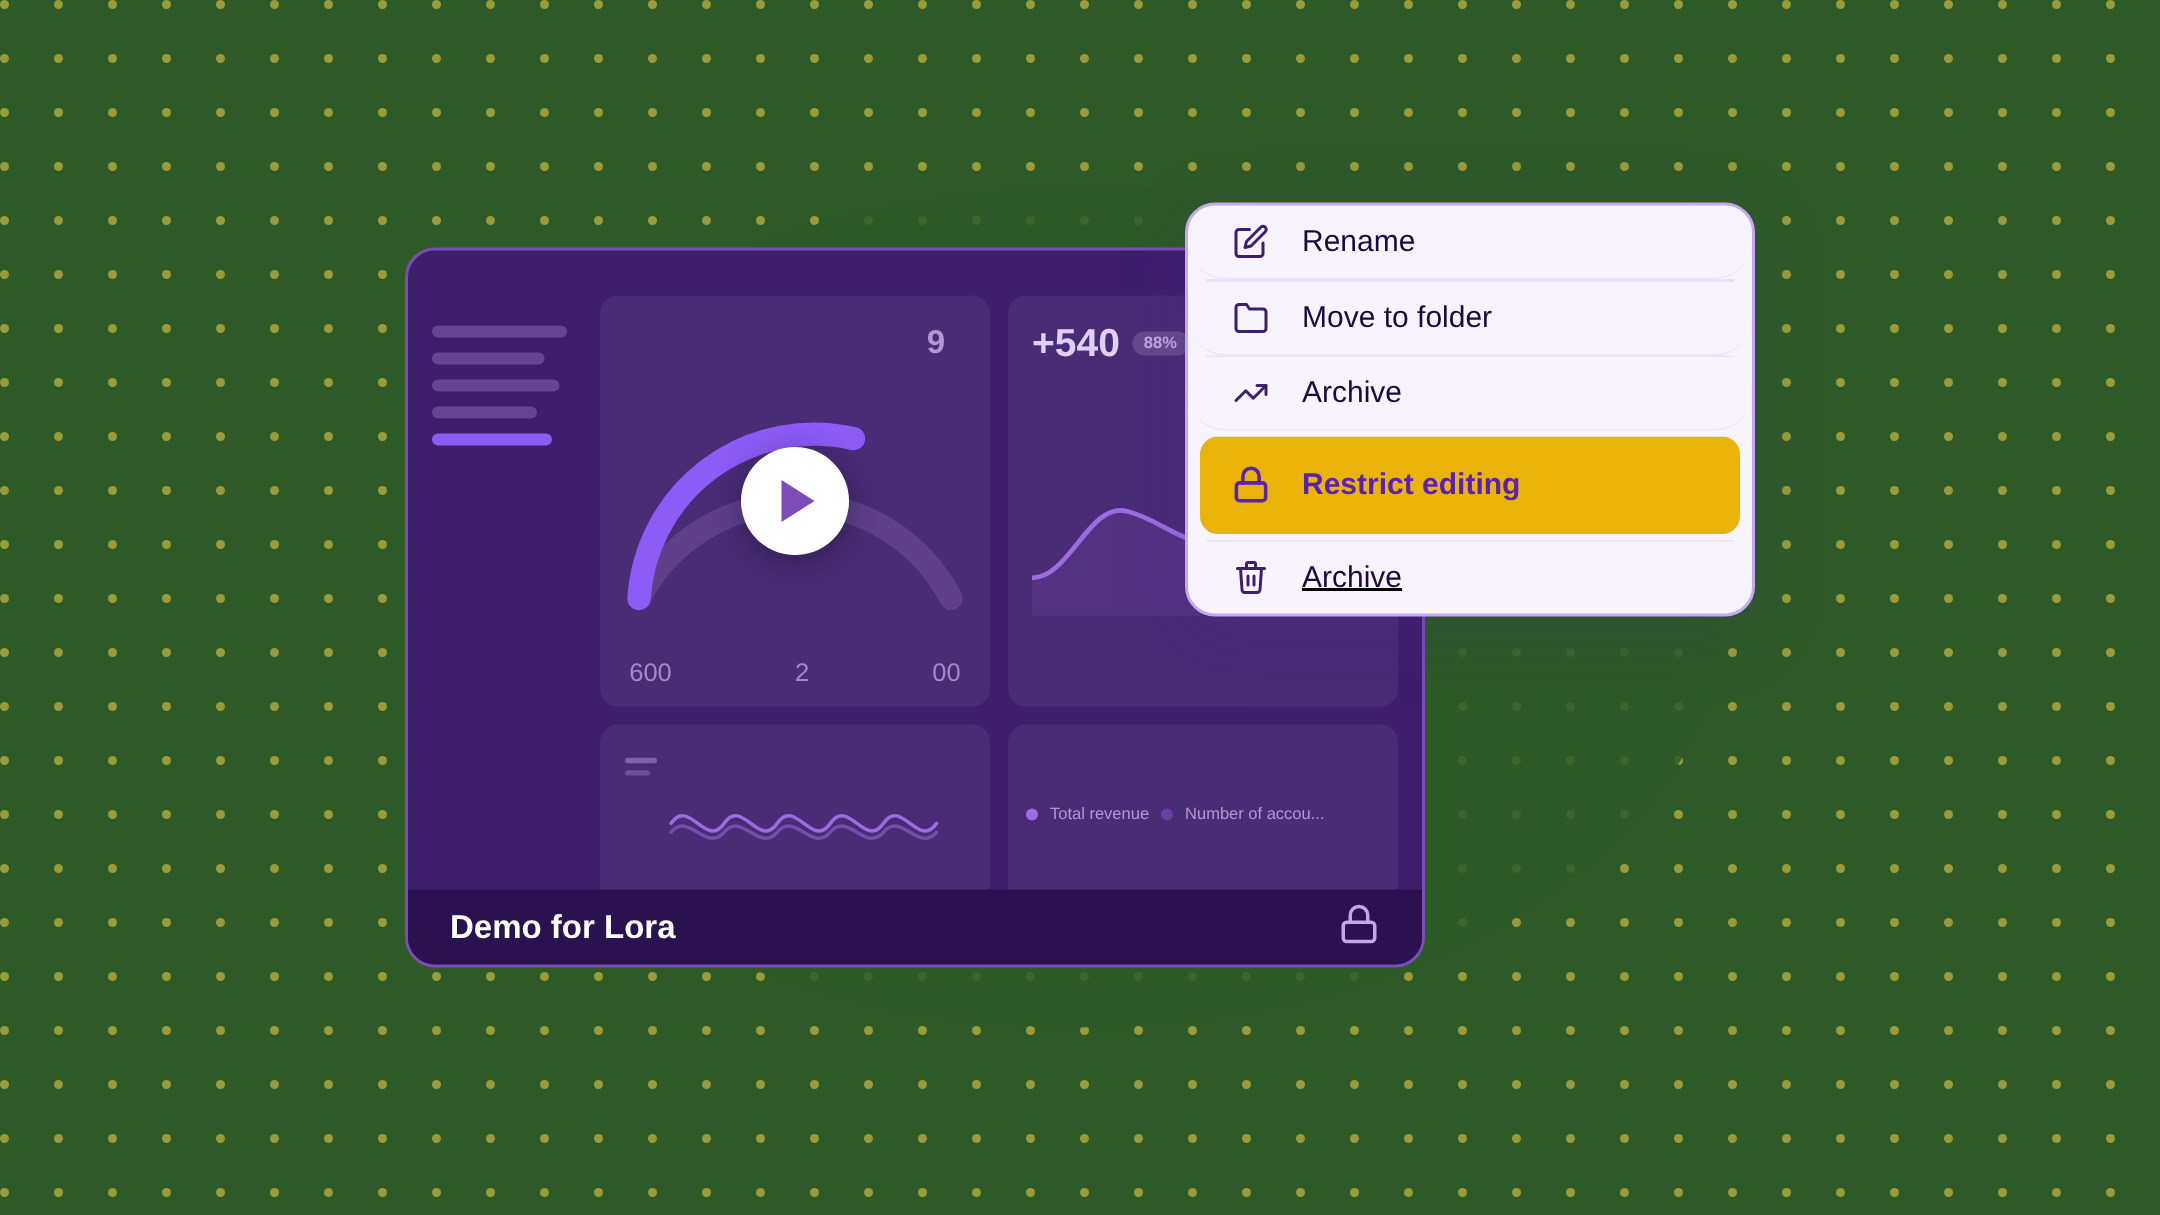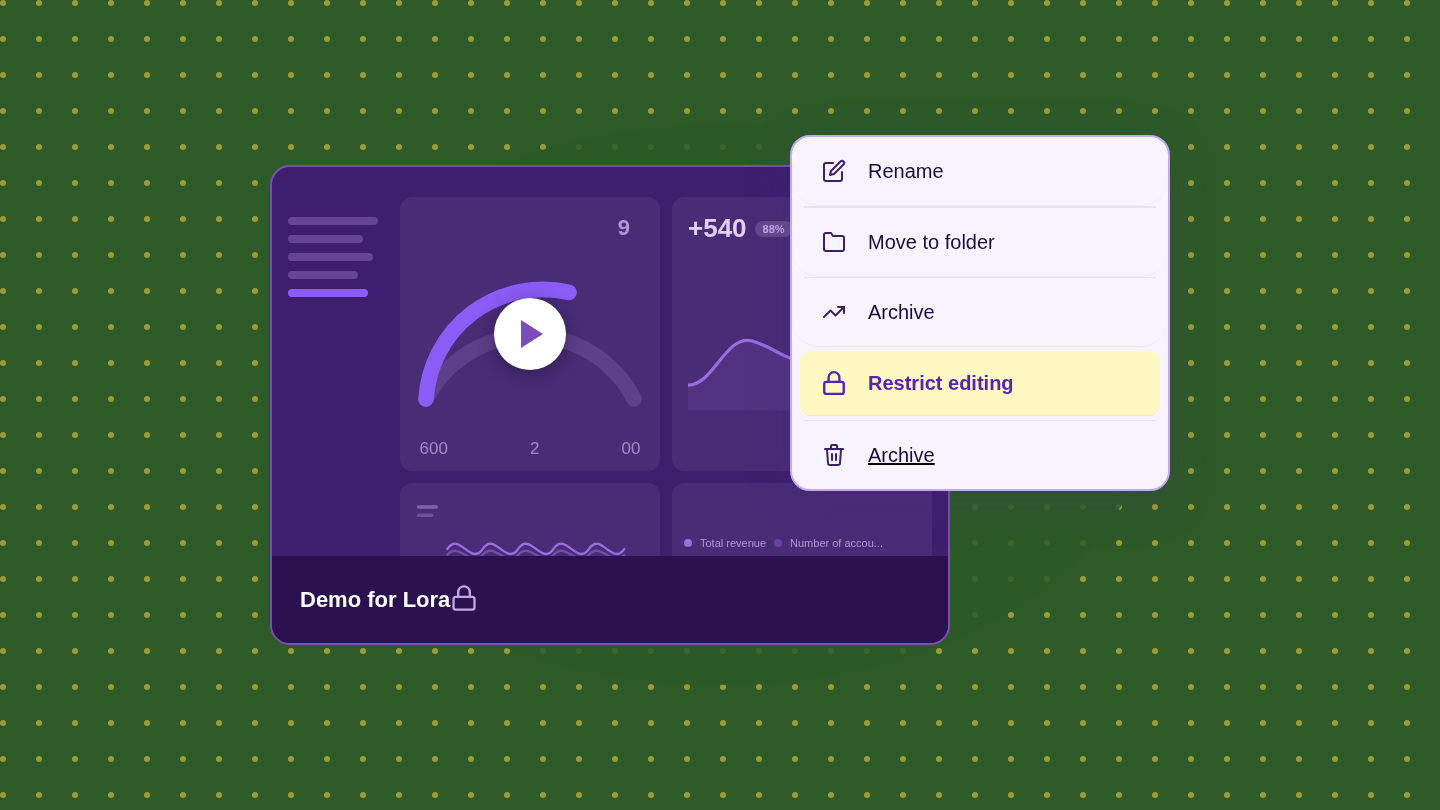--- a/index.html
+++ b/index.html
@@ -241,24 +241,25 @@
       border-radius: 50%;
       background: #9b6de0;
     }
 
     
     .dashboard-footer {
       position: absolute;
       bottom: 0;
       left: 0;
       right: 0;
-      height: 87px;
+      height: 50px;
       background: #2a1250;
       display: flex;
       align-items: center;
+      justify-content: space-between;
       padding: 12px 28px;
     }
 
     .demo-title {
       font-size: 22px;
       font-weight: 600;
       color: #fff;
     }
 
     .lock-icon-wrap {
@@ -276,34 +277,34 @@
       border: 2px solid #c4a8f0;
       box-shadow: 0 12px 48px rgba(80,40,140,0.18);
       z-index: 10;
       overflow: hidden;
     }
 
     .menu-item {
       display: flex;
       align-items: center;
       gap: 20px;
-      padding: 20px 28px;
+      padding: 10px 28px;
       cursor: pointer;
       transition: background 0.15s;
       border-bottom: 1px solid rgba(180,150,220,0.15);
       border-radius: 27px;
     }
 
     .menu-item:last-child {
       border-bottom: none;
       text-decoration: underline;
     }
 
     .menu-item.active {
-      background: #fef9c3;
+      background: #eab308;
       border-radius: 12px;
       margin: 4px 8px;
       padding: 18px 20px;
     }
 
     .menu-icon {
       width: 28px;
       height: 28px;
       display: flex;
       align-items: center;

